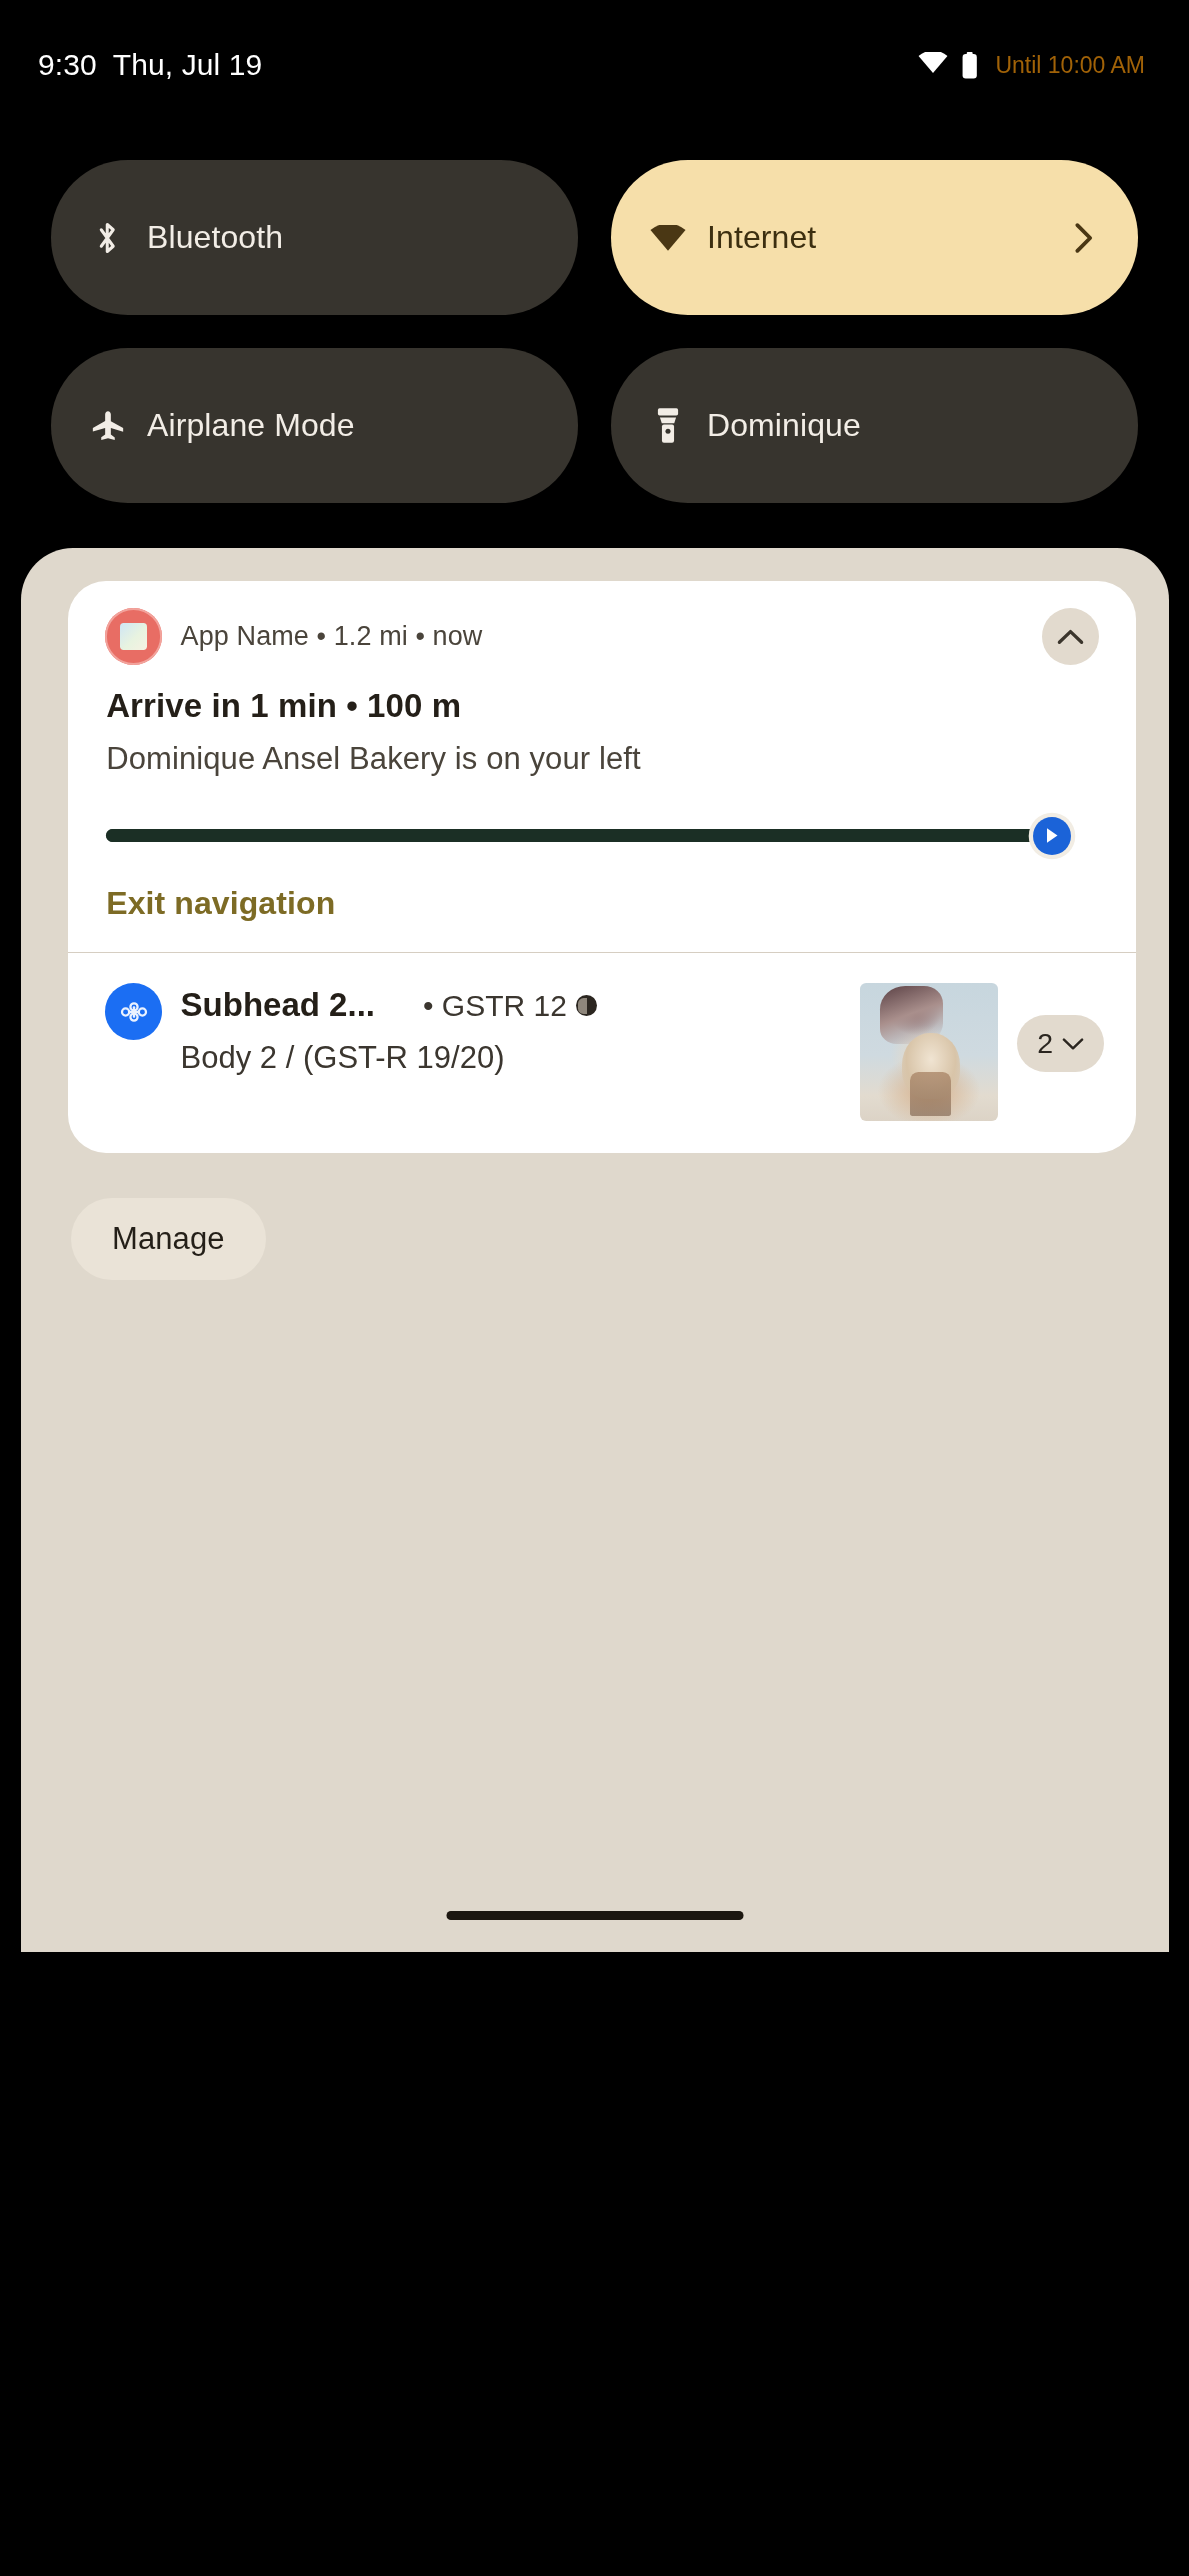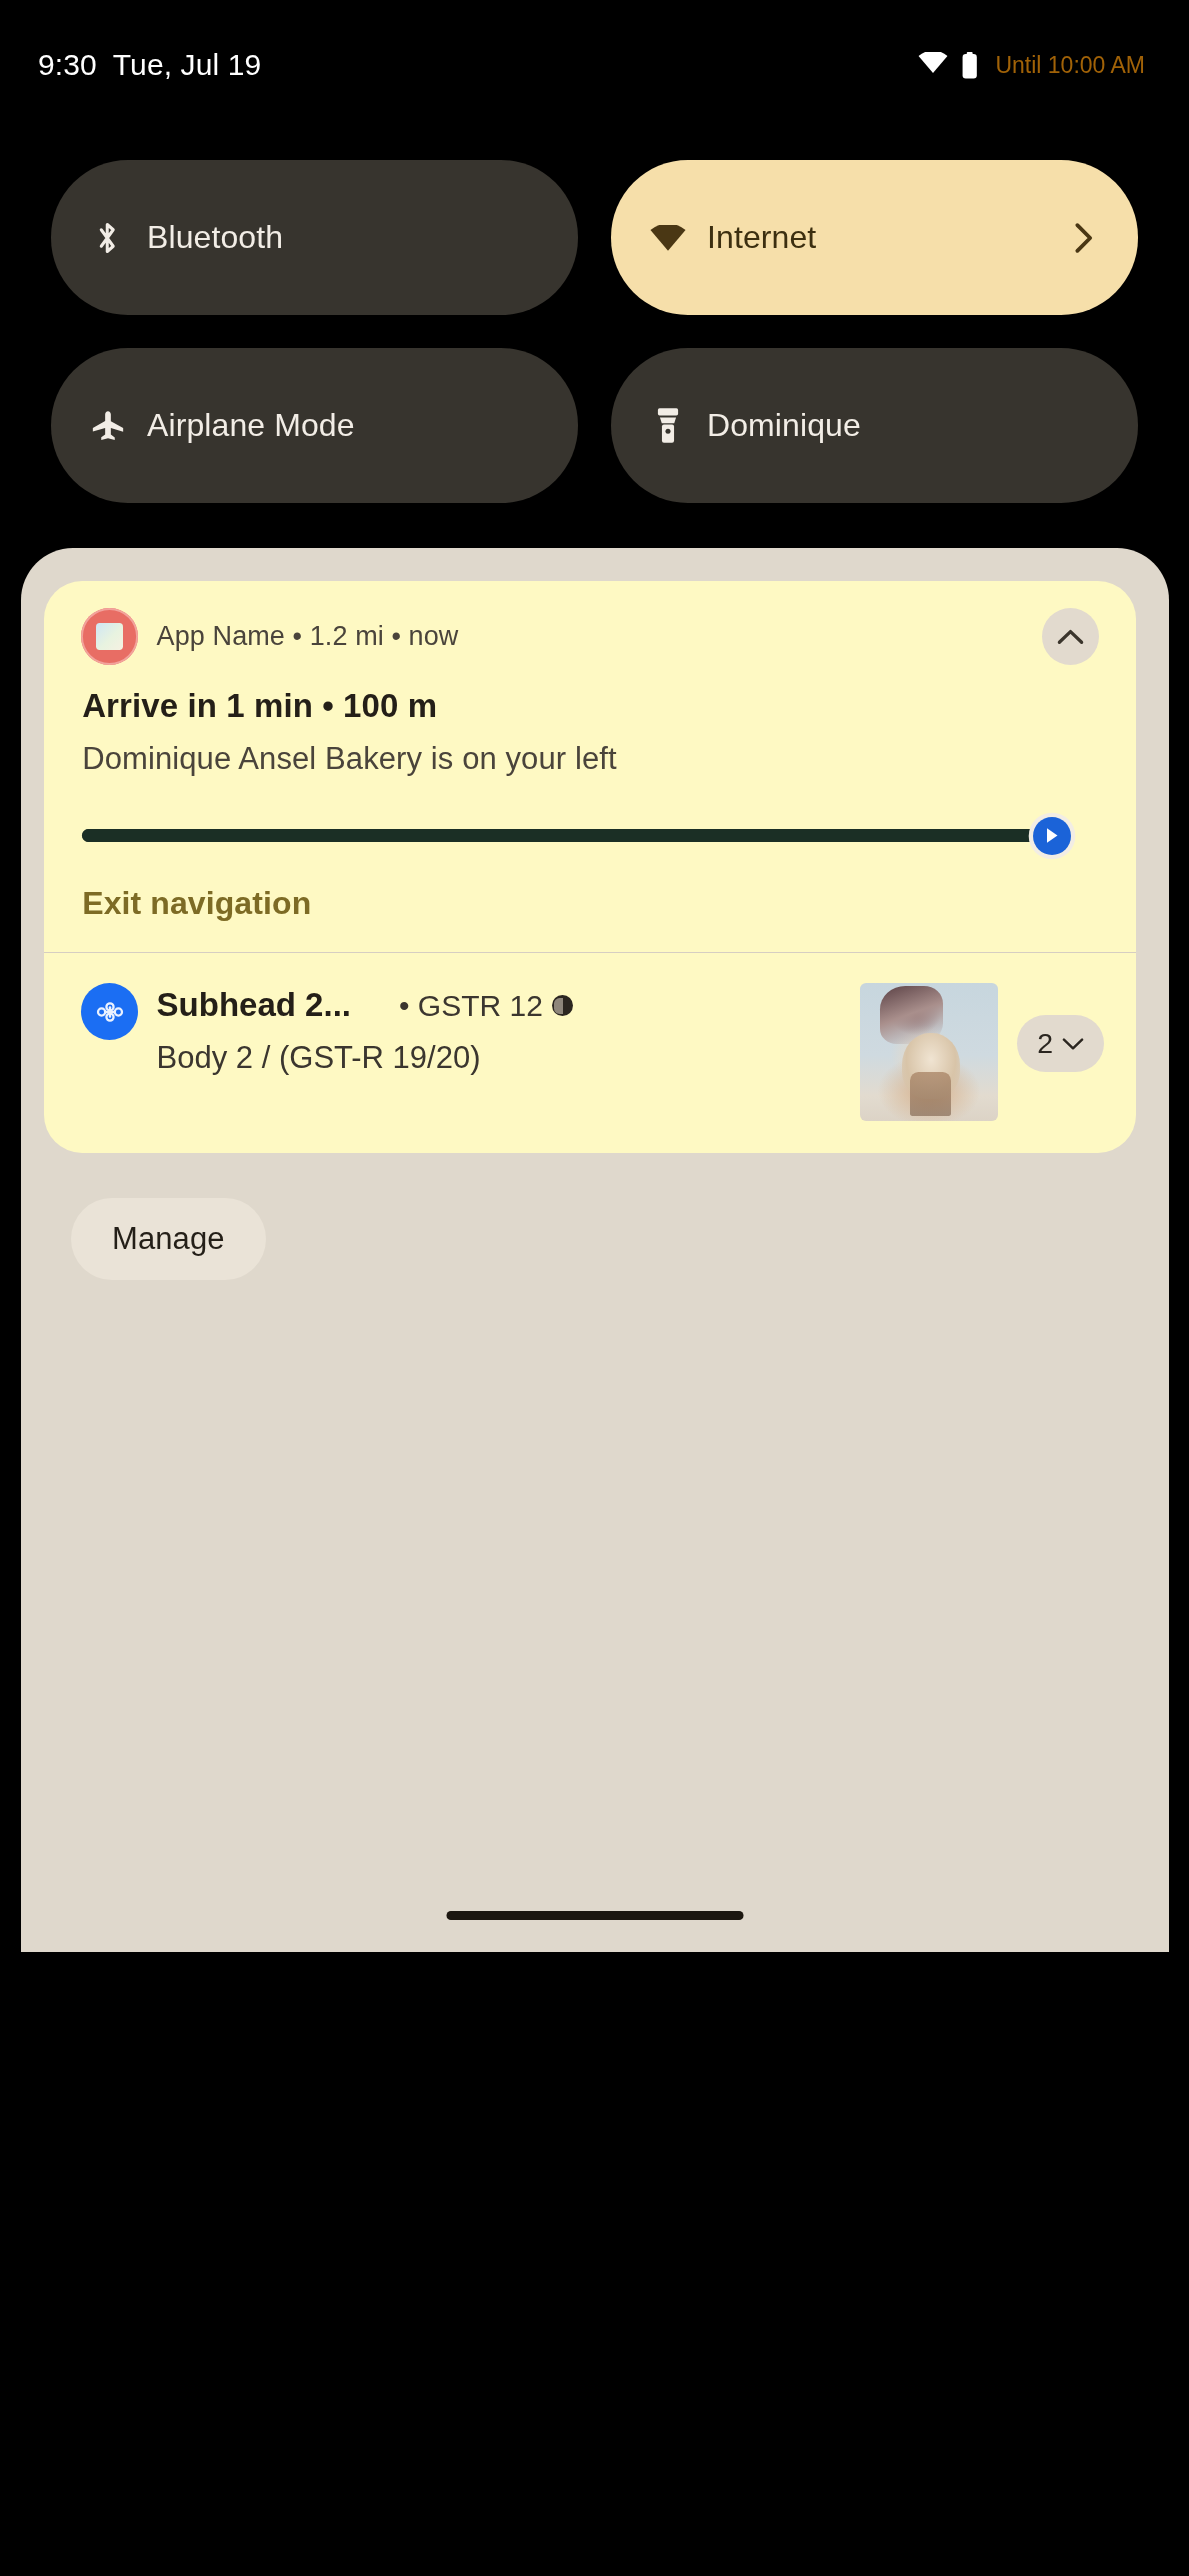--- a/index.html
+++ b/index.html
@@ -111,22 +111,22 @@
     position:absolute;
     top:548px; left:21px;
     width:1148px;
     bottom:0;
     background:#DFD8CC;
     border-radius:52px 52px 0 0;
     overflow:hidden;
   }
 
   .notif-group {
-    margin:33px 33px 0 23px;
-    background:#fef9c3;
+    margin:33px 33px 0 47px;
+    background:#ffffff;
     border-radius:38px;
     overflow:hidden;
   }
 
   .notif {
     padding:27px 37px 30px 37px;
     position:relative;
   }
 
   .notif-divider {
@@ -382,21 +382,21 @@
   }
 </style>
 </head>
 <body>
 
 <div class="phone">
 
   <div class="statusbar">
     <div class="sb-left">
       <span>9:30</span>
-      <span>Tue, Jul 19</span>
+      <span>Thu, Jul 19</span>
     </div>
     <div class="sb-right">
       <span class="icon-wifi">
         <svg width="30" height="21" viewBox="0 0 24 17">
             <path d="M12 17 L0.3 3.2 A18 18 0 0 1 23.7 3.2 Z" fill="#ffffff"></path>
           </svg>
       </span>
       <span class="icon-battery">
         <svg width="17.4" height="27" viewBox="0 0 14 22">
           <rect x="4.6" y="0" width="4.8" height="2.2" rx="0.8" fill="#ffffff"></rect>

